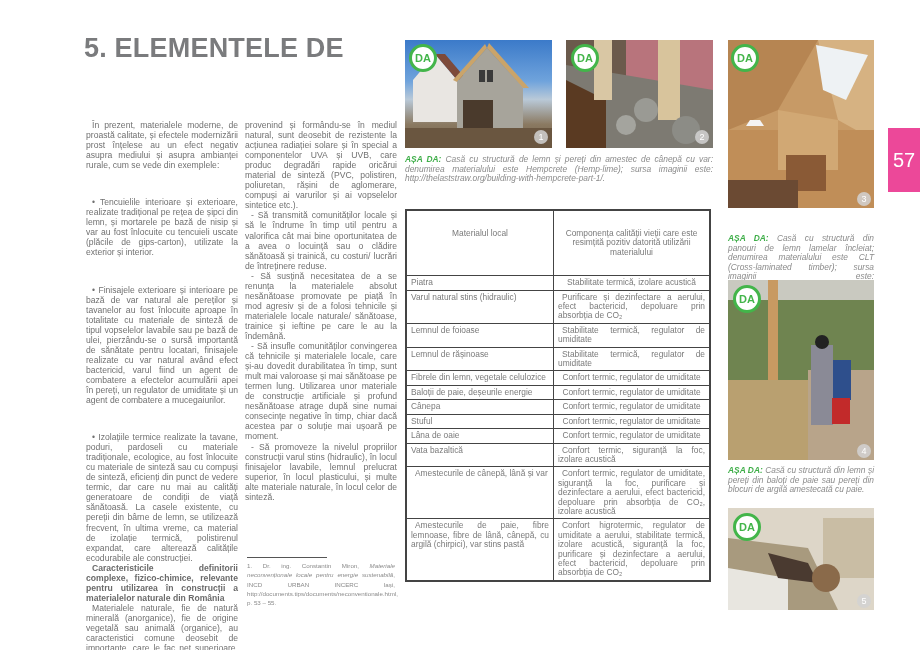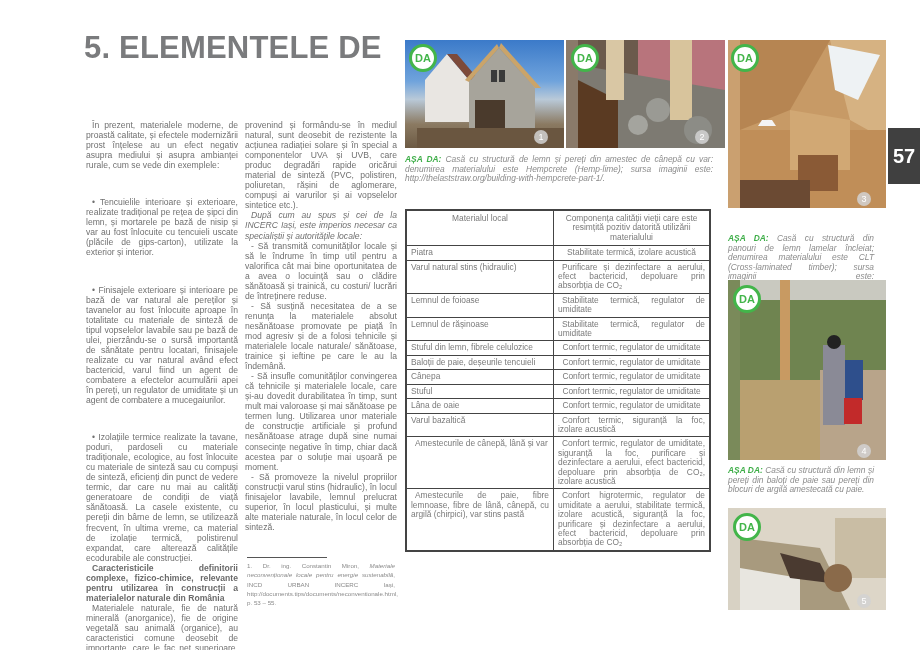--- a/index.html
+++ b/index.html
@@ -2,40 +2,40 @@
 <html><head>
 <meta charset="utf-8">
 <style>
   html, body { margin:0; padding:0; }
   body {
     width:920px; height:650px; background:#ffffff; position:relative; overflow:hidden;
     font-family:"Liberation Sans", sans-serif; color:#6e6e6e;
   }
   .title {
     position:absolute; left:84px; top:36px; width:320px;
-    font-family:"Liberation Sans", sans-serif; font-weight:bold; font-size:31px; line-height:24px;
+    font-family:"Liberation Sans", sans-serif; font-weight:bold; font-size:27px; line-height:24px;
     color:#7a7b7d; letter-spacing:0.2px; margin:0;
   }
   .col {
     position:absolute; top:120px; width:152px;
     font-size:8.6px; line-height:10.05px; color:#707070; text-align:justify;
   }
   .col p { margin:0; text-indent:6px; }
   .col p.bullet { text-indent:6px;margin-top:27px; }
   .col p.bold { font-weight:bold; color:#6a6a6a; text-indent:6px; }
   .col p.it { font-style:italic; }
   #col1 { left:86px; }
   #col2 { left:245px; }
   .footnote-rule { position:absolute; left:247px; top:557px; width:80px; border-top:1px solid #555; }
   .footnote {
     position:absolute; left:247px; top:561px; width:148px; font-size:6.2px; line-height:9.3px;
     color:#8a8a8a; text-align:justify;
   }
   .footnote i { font-style:italic; }
-  .photo { position:absolute; overflow:hidden;padding-left:12px; }
+  .photo { position:absolute; overflow:hidden; }
   .badge {
     position:absolute; width:28px; height:28px; border-radius:50%; background:#ffffff;
     border:3px solid #43b54a; box-sizing:border-box; display:flex; align-items:center; justify-content:center;
     color:#43b54a; font-weight:bold; font-size:11px; font-family:"Liberation Sans", sans-serif;
   }
   .num {
     position:absolute; width:14px; height:14px; border-radius:50%; background:rgba(210,210,210,0.85);
     color:#fff; font-size:9px; display:flex; align-items:center; justify-content:center;
   }
   .caption {
@@ -43,27 +43,27 @@
   }
   .caption .lead { color:#3fae49; font-weight:bold; }
   table.mat {
     position:absolute; left:405px; top:209px; width:306px; border-collapse:collapse;
     font-size:8.4px; line-height:9.4px; color:#7a7a7a;
     border:2px solid #444;
   }
   table.mat td, table.mat th {
     border:1px solid #444; vertical-align:top; padding:2px 4px; font-weight:normal;
   }
-  table.mat th { text-align:center; color:#7a7a7a; padding:3px 4px; }
+  table.mat th { text-align:center; color:#7a7a7a; padding:18px 4px; }
   table.mat td.c1 { width:138px; text-align:left; }
   table.mat td.c2 { text-align:justify; text-indent:4px; }
   table.mat td.center { text-align:center; text-indent:0; }
   .pagetab {
-    position:absolute; left:888px; top:128px; width:32px; height:56px; background:#404040;
-    color:#fff; font-weight:bold; font-size:20px; display:flex; align-items:center; justify-content:center;
+    position:absolute; left:888px; top:128px; width:32px; height:64px; background:#ec4899;
+    color:#fff; font-weight:normal; font-size:20px; display:flex; align-items:center; justify-content:center;
   }
 </style>
 </head>
 <body>
 
 <h1 class="title">
   <span>5. ELEMENTELE DE</span><br>
 </h1>
 
 <div class="col" id="col1">
@@ -71,21 +71,20 @@
   <p class="bullet">• Tencuielile interioare și exterioare, realizate tradițional pe rețea de șipci din lemn, și mortarele pe bază de nisip și var au fost înlocuite cu tencuieli uscate (plăcile de gips-carton), utilizate la exterior și interior.</p>
   <p class="bullet">• Finisajele exterioare și interioare pe bază de var natural ale pereților și tavanelor au fost înlocuite aproape în totalitate cu materiale de sinteză de tipul vopselelor lavabile sau pe bază de ulei, pierzându-se o sursă importantă de sănătate pentru locatari, finisajele realizate cu var natural având efect bactericid, varul fiind un agent de combatere a efectelor acumulării apei în pereți, un regulator de umiditate și un agent de combatere a mucegaiurilor.</p>
   <p class="bullet">• Izolațiile termice realizate la tavane, poduri, pardoseli cu materiale tradiționale, ecologice, au fost înlocuite cu materiale de sinteză sau cu compuși de sinteză, eficienți din punct de vedere termic, dar care nu mai au calități generatoare de condiții de viață sănătoasă. La casele existente, cu pereții din bârne de lemn, se utilizează frecvent, în ultima vreme, ca material de izolație termică, polistirenul expandat, care alterează calitățile ecodurabile ale construcției.</p>
   <p class="bold">Caracteristicile definitorii complexe, fizico-chimice, relevante pentru utilizarea în construcții a materialelor naturale din România</p>
   <p>Materialele naturale, fie de natură minerală (anorganice), fie de origine vegetală sau animală (organice), au caracteristici comune deosebit de importante, care le fac net superioare, din punct de vedere ecologic și al durabilității, materialelor de sinteză folosite la izolații.</p>
 
 </div>
 
 <div class="col" id="col2">
   <p style="text-indent:0">provenind și formându-se în mediul natural, sunt deosebit de rezistente la acțiunea radiației solare și în special a componentelor UVA și UVB, care produc degradări rapide oricărui material de sinteză (PVC, polistiren, poliuretan, rășini de aglomerare, compuși ai varurilor și ai vopselelor sintetice etc.).</p>
-  <p class="it">După cum au spus și cei de la INCERC Iași, este imperios necesar ca specialiștii și autoritățile locale:</p>
   <p>- Să transmită comunităților locale și să le îndrume în timp util pentru a valorifica cât mai bine oportunitatea de a avea o locuință sau o clădire sănătoasă și trainică, cu costuri/ lucrări de întreținere reduse.</p>
   <p>- Să susțină necesitatea de a se renunța la materialele absolut nesănătoase promovate pe piață în mod agresiv și de a folosi tehnicile și materialele locale naturale/ sănătoase, trainice și ieftine pe care le au la îndemână.</p>
   <p>- Să insufle comunităților convingerea că tehnicile și materialele locale, care și-au dovedit durabilitatea în timp, sunt mult mai valoroase și mai sănătoase pe termen lung. Utilizarea unor materiale de construcție artificiale și profund nesănătoase atrage după sine numai consecințe negative în timp, chiar dacă acestea par o soluție mai ușoară pe moment.</p>
   <p>- Să promoveze la nivelul propriilor construcții varul stins (hidraulic), în locul finisajelor lavabile, lemnul prelucrat superior, în locul plasticului, și multe alte materiale naturale, în locul celor de sinteză.</p>
 </div>
 
 <div class="footnote-rule"></div>
 <div class="footnote">
   <span>1. Dr. ing. Constantin Miron, </span><i>Materiale neconvenționale locale pentru energie sustenabilă</i><span>, INCD URBAN INCERC Iași, http://documents.tips/documents/neconventionale.html, p. 53 – 55.</span>
 </div>
@@ -144,41 +143,41 @@
       </tr>
     <tr>
         <td class="c1">Lemnul de foioase</td>
         <td class="c2">Stabilitate termică, regulator de umiditate</td>
       </tr>
     <tr>
         <td class="c1">Lemnul de rășinoase</td>
         <td class="c2">Stabilitate termică, regulator de umiditate</td>
       </tr>
     <tr>
-        <td class="c1">Stuful din lemn, fibrele celulozice</td>
-        <td class="c2 center">Confort termic, regulator de umiditate</td>
-      </tr>
-    <tr>
-        <td class="c1">Baloții de paie, deșeurile tencuieli</td>
+        <td class="c1">Fibrele din lemn, vegetale celulozice</td>
+        <td class="c2 center">Confort termic, regulator de umiditate</td>
+      </tr>
+    <tr>
+        <td class="c1">Baloții de paie, deșeurile energie</td>
         <td class="c2 center">Confort termic, regulator de umiditate</td>
       </tr>
     <tr>
         <td class="c1">Cânepa</td>
         <td class="c2 center">Confort termic, regulator de umiditate</td>
       </tr>
     <tr>
         <td class="c1">Stuful</td>
         <td class="c2 center">Confort termic, regulator de umiditate</td>
       </tr>
     <tr>
         <td class="c1">Lâna de oaie</td>
         <td class="c2 center">Confort termic, regulator de umiditate</td>
       </tr>
     <tr>
-        <td class="c1">Varul bazaltică</td>
+        <td class="c1">Vata bazaltică</td>
         <td class="c2">Confort termic, siguranță la foc, izolare acustică</td>
       </tr>
     <tr>
         <td class="c1" style="text-align:justify;text-indent:4px;">Amestecurile de cânepă, lână și var</td>
         <td class="c2">Confort termic, regulator de umiditate, siguranță la foc, purificare și dezinfectare a aerului, efect bactericid, depoluare prin absorbția de CO₂, izolare acustică</td>
       </tr>
     <tr>
         <td class="c1" style="text-align:justify;text-indent:4px;">Amestecurile de paie, fibre lemnoase, fibre de lână, cânepă, cu argilă (chirpici), var stins pastă</td>
         <td class="c2">Confort higrotermic, regulator de umiditate a aerului, stabilitate termică, izolare acustică, siguranță la foc, purificare și dezinfectare a aerului, efect bactericid, depoluare prin absorbția de CO₂</td>
       </tr>

